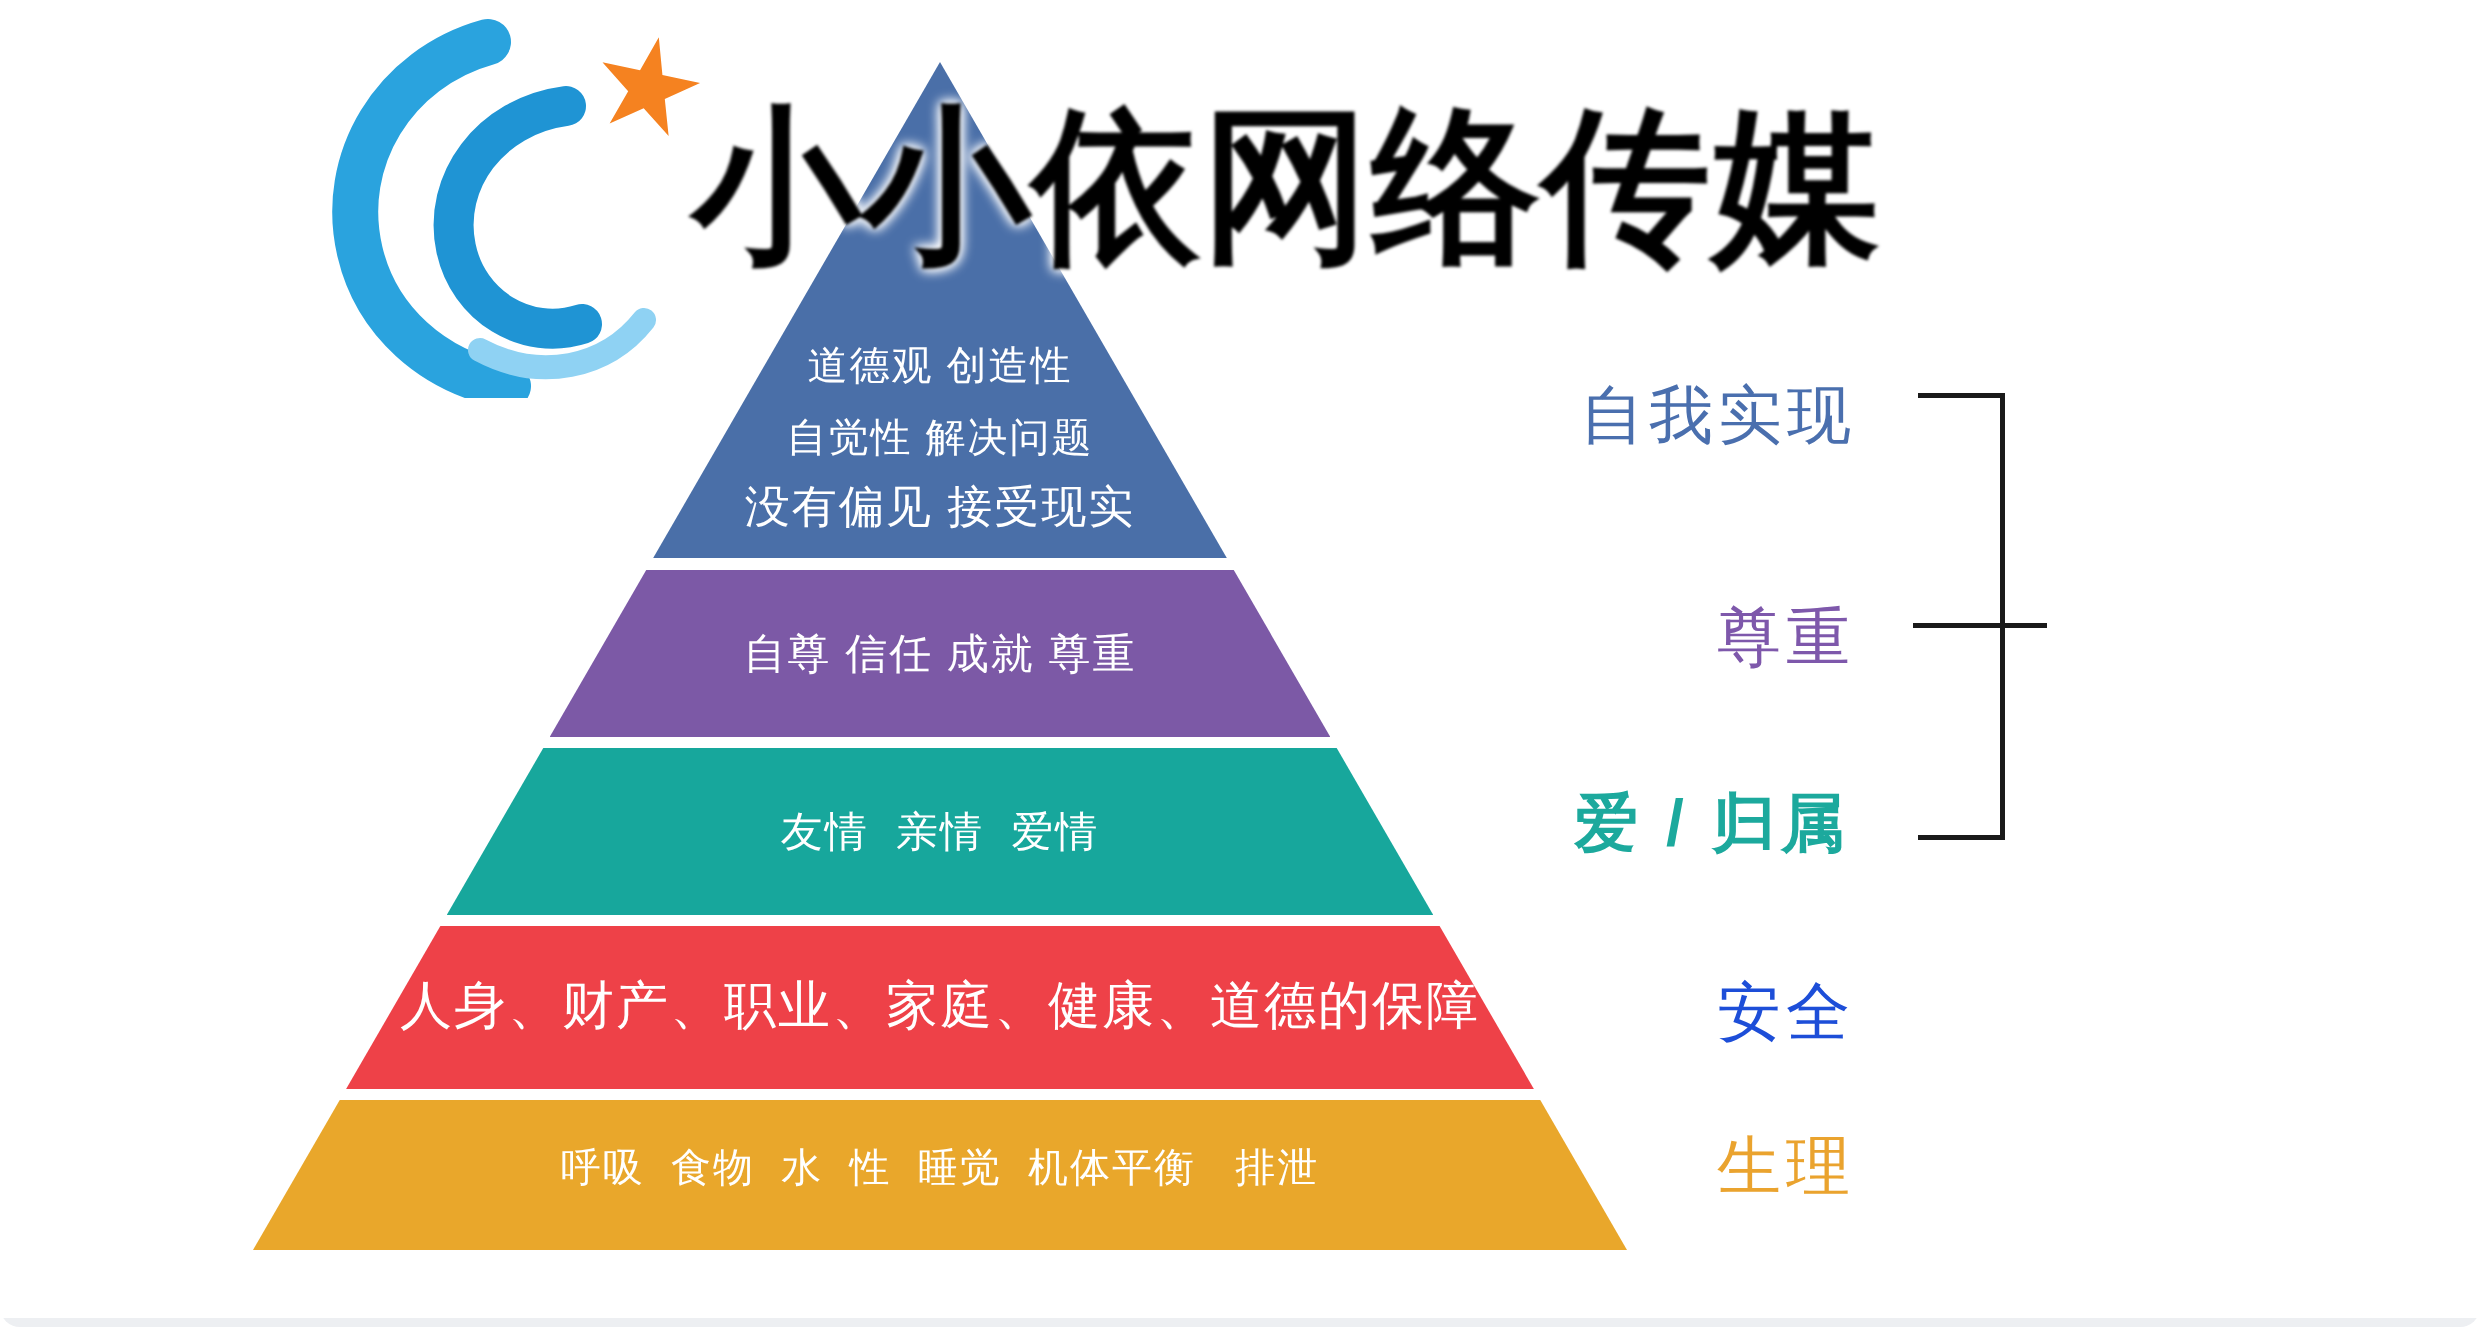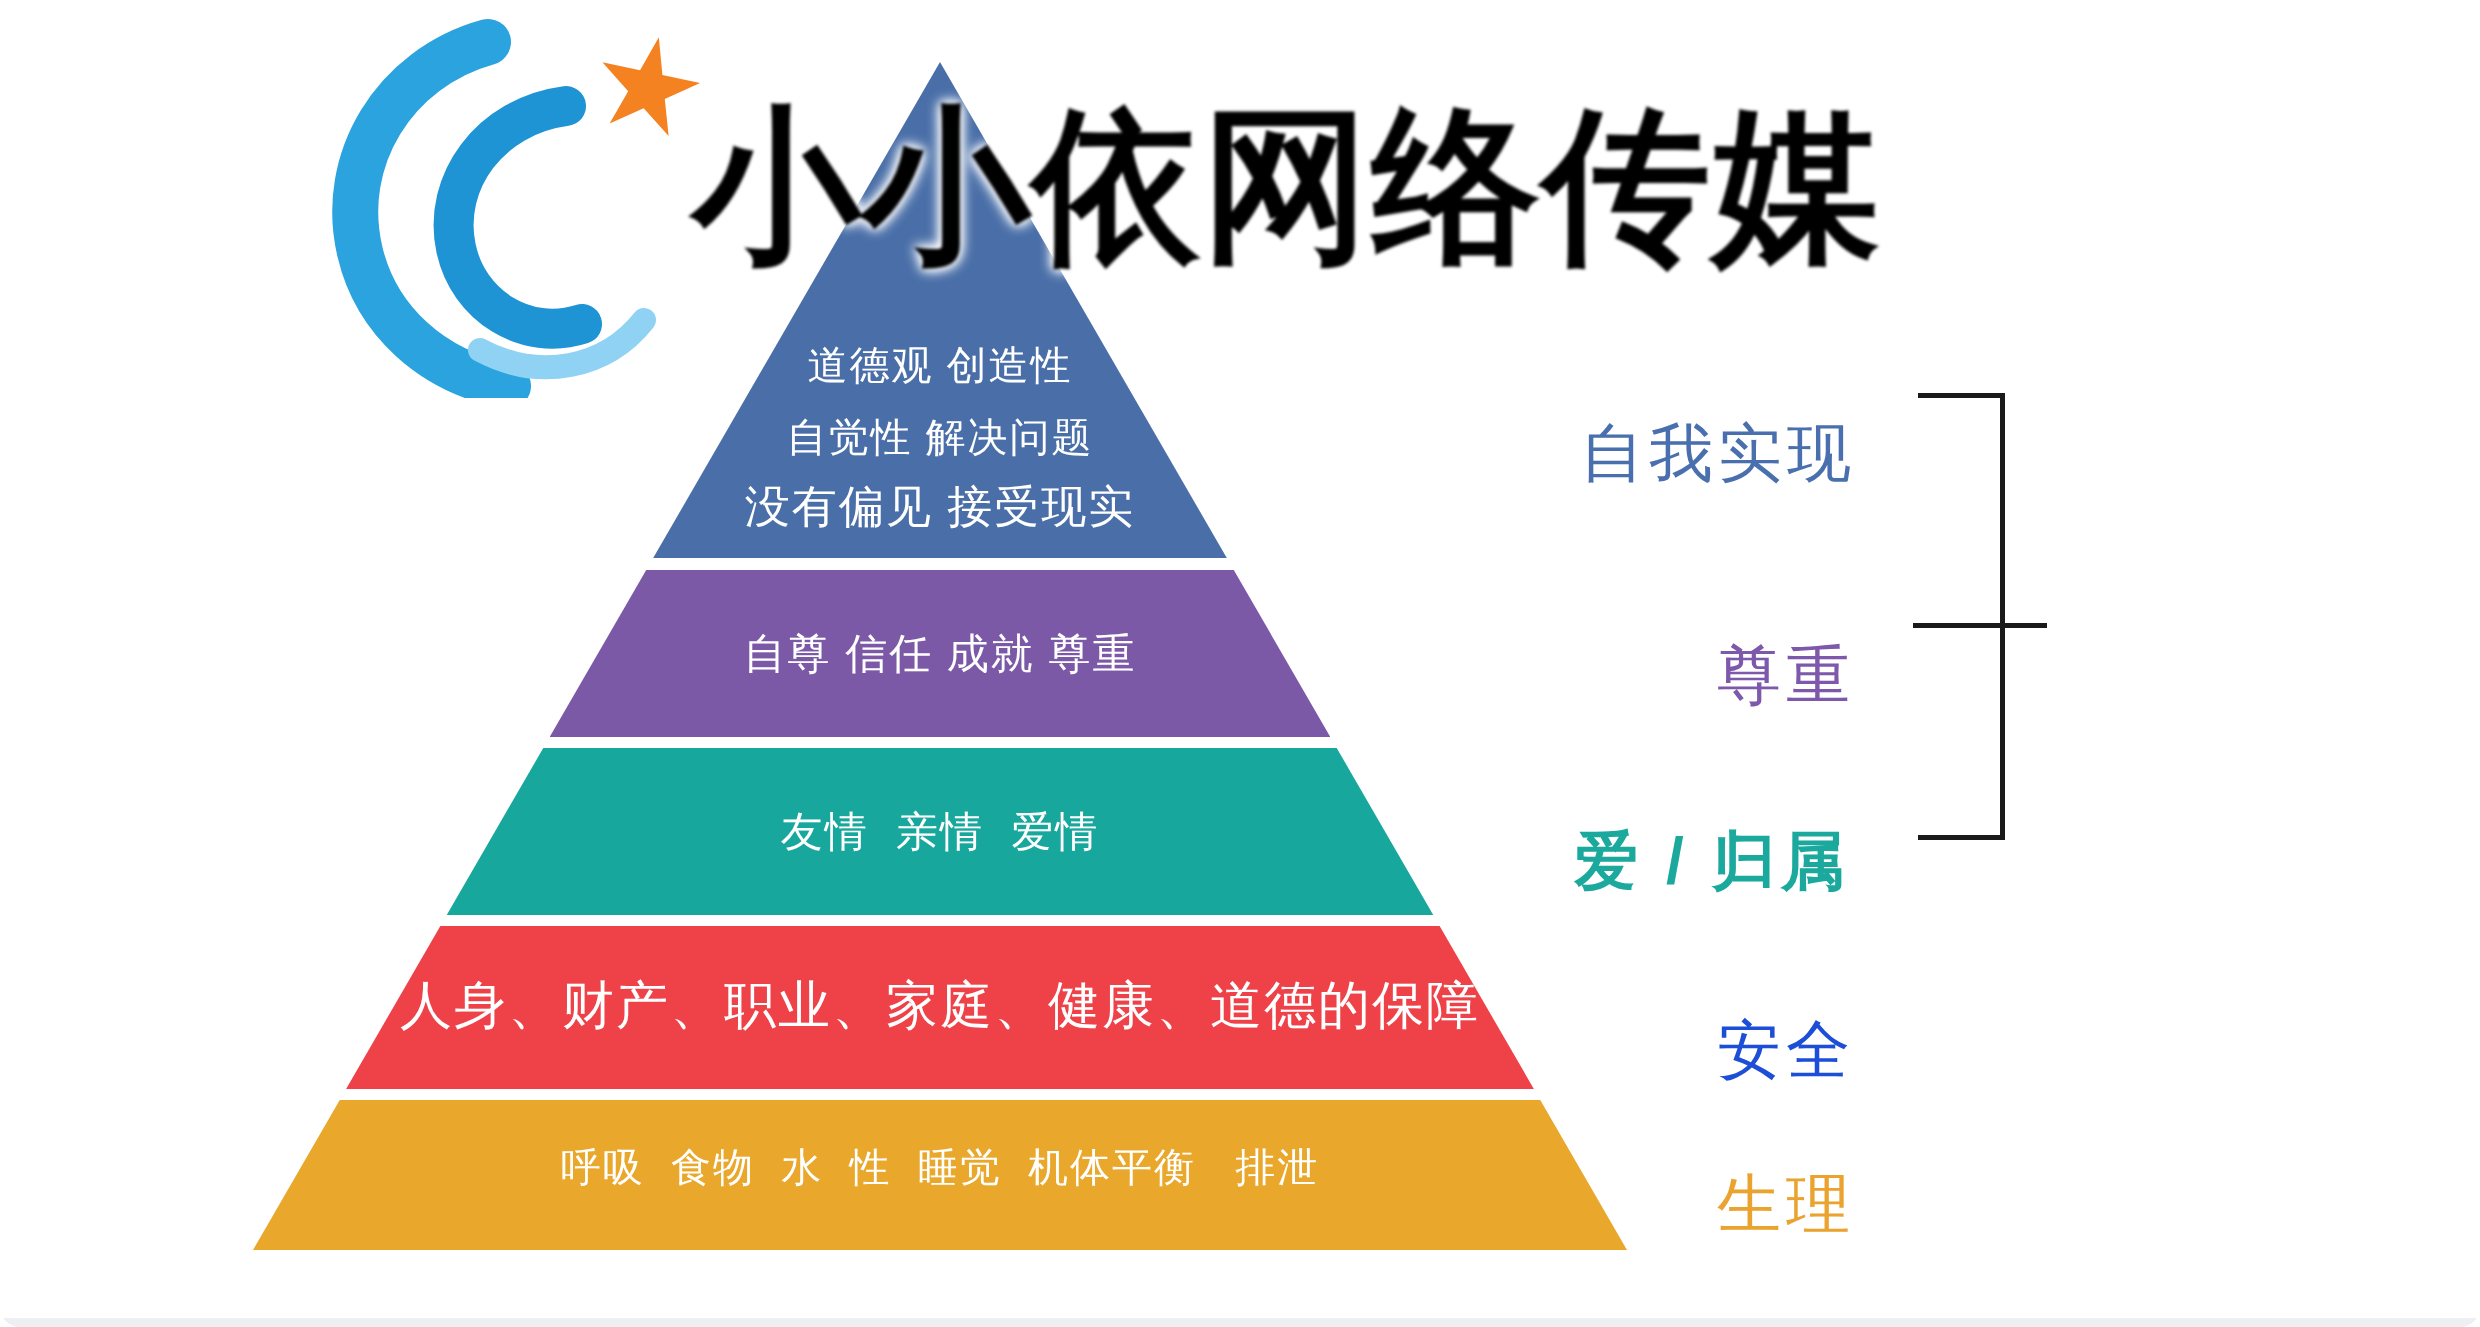--- a/index.html
+++ b/index.html
@@ -9,21 +9,21 @@
   }
   
   .level{position:absolute;z-index:1;}
   .level-line{
     position:absolute;left:0;width:100%;text-align:center;color:#ffffff;
     white-space:pre;transform:translateY(-50%);line-height:1.15;
     font-weight:400;letter-spacing:2px;
   }
   .side-label{
     position:absolute;transform:translate(-50%,-50%);white-space:pre;
-    font-size:64px;letter-spacing:5px;z-index:2;font-weight:400;margin-top:38px;
+    font-size:64px;letter-spacing:5px;z-index:2;font-weight:400;
   }
   .bracket{position:absolute;background:#1a1a1a;z-index:2;}
   .badge{
     position:absolute;left:2129px;top:541px;width:168px;height:168px;
     border-radius:50%;display:flex;align-items:center;justify-content:center;
     color:#ffffff;font-size:56px;letter-spacing:8px;z-index:2;text-indent:8px;
   }
   .brand-text{
     position:absolute;left:692px;top:92px;z-index:3;color:#000000;
     font-size:168px;line-height:1.12;font-weight:bold;letter-spacing:2px;

